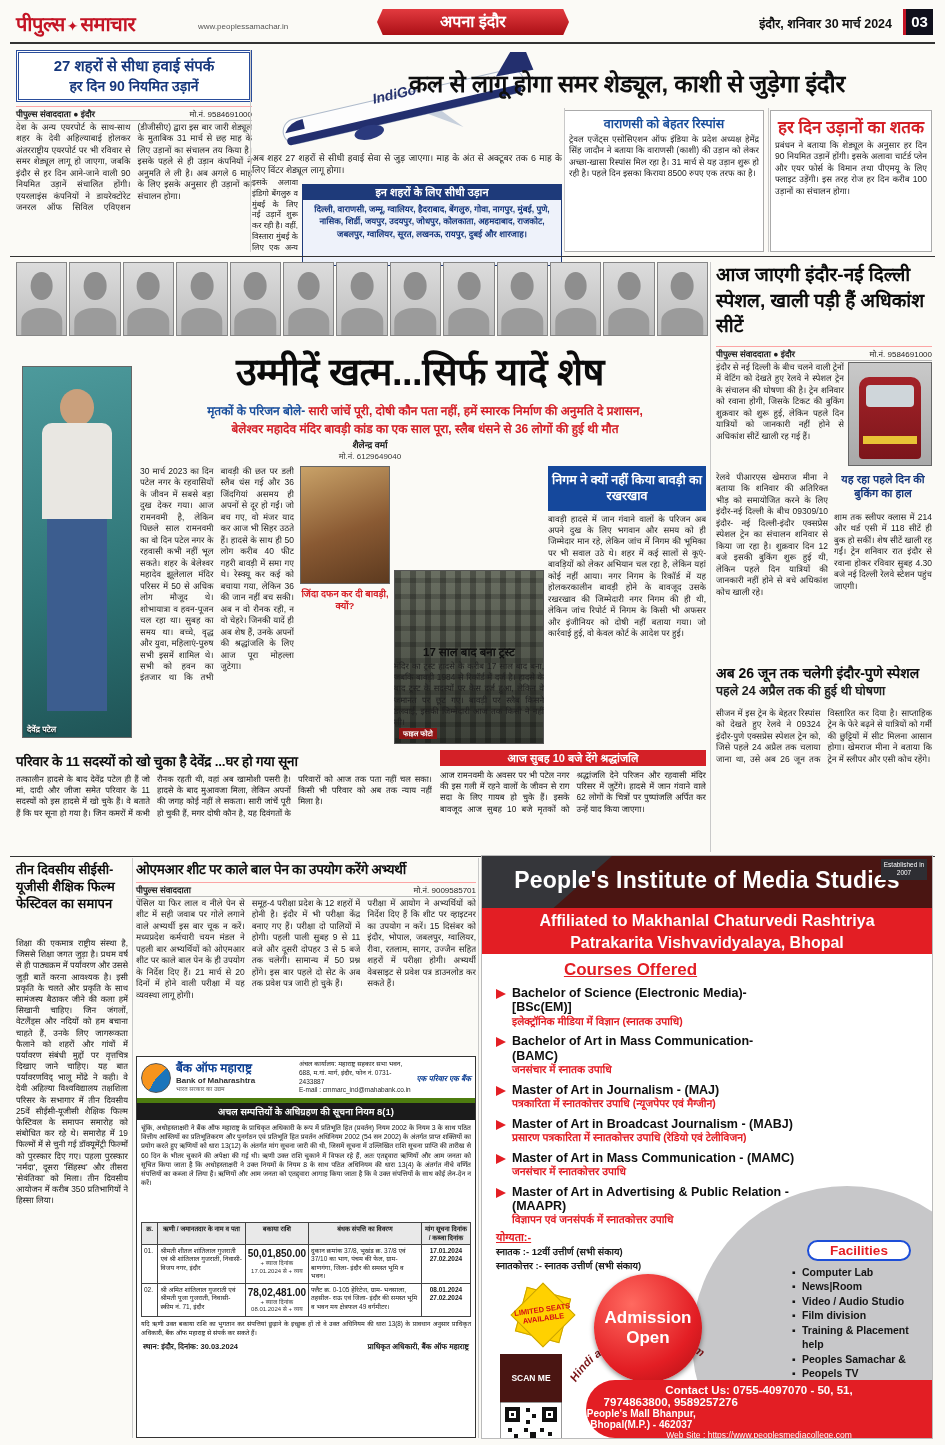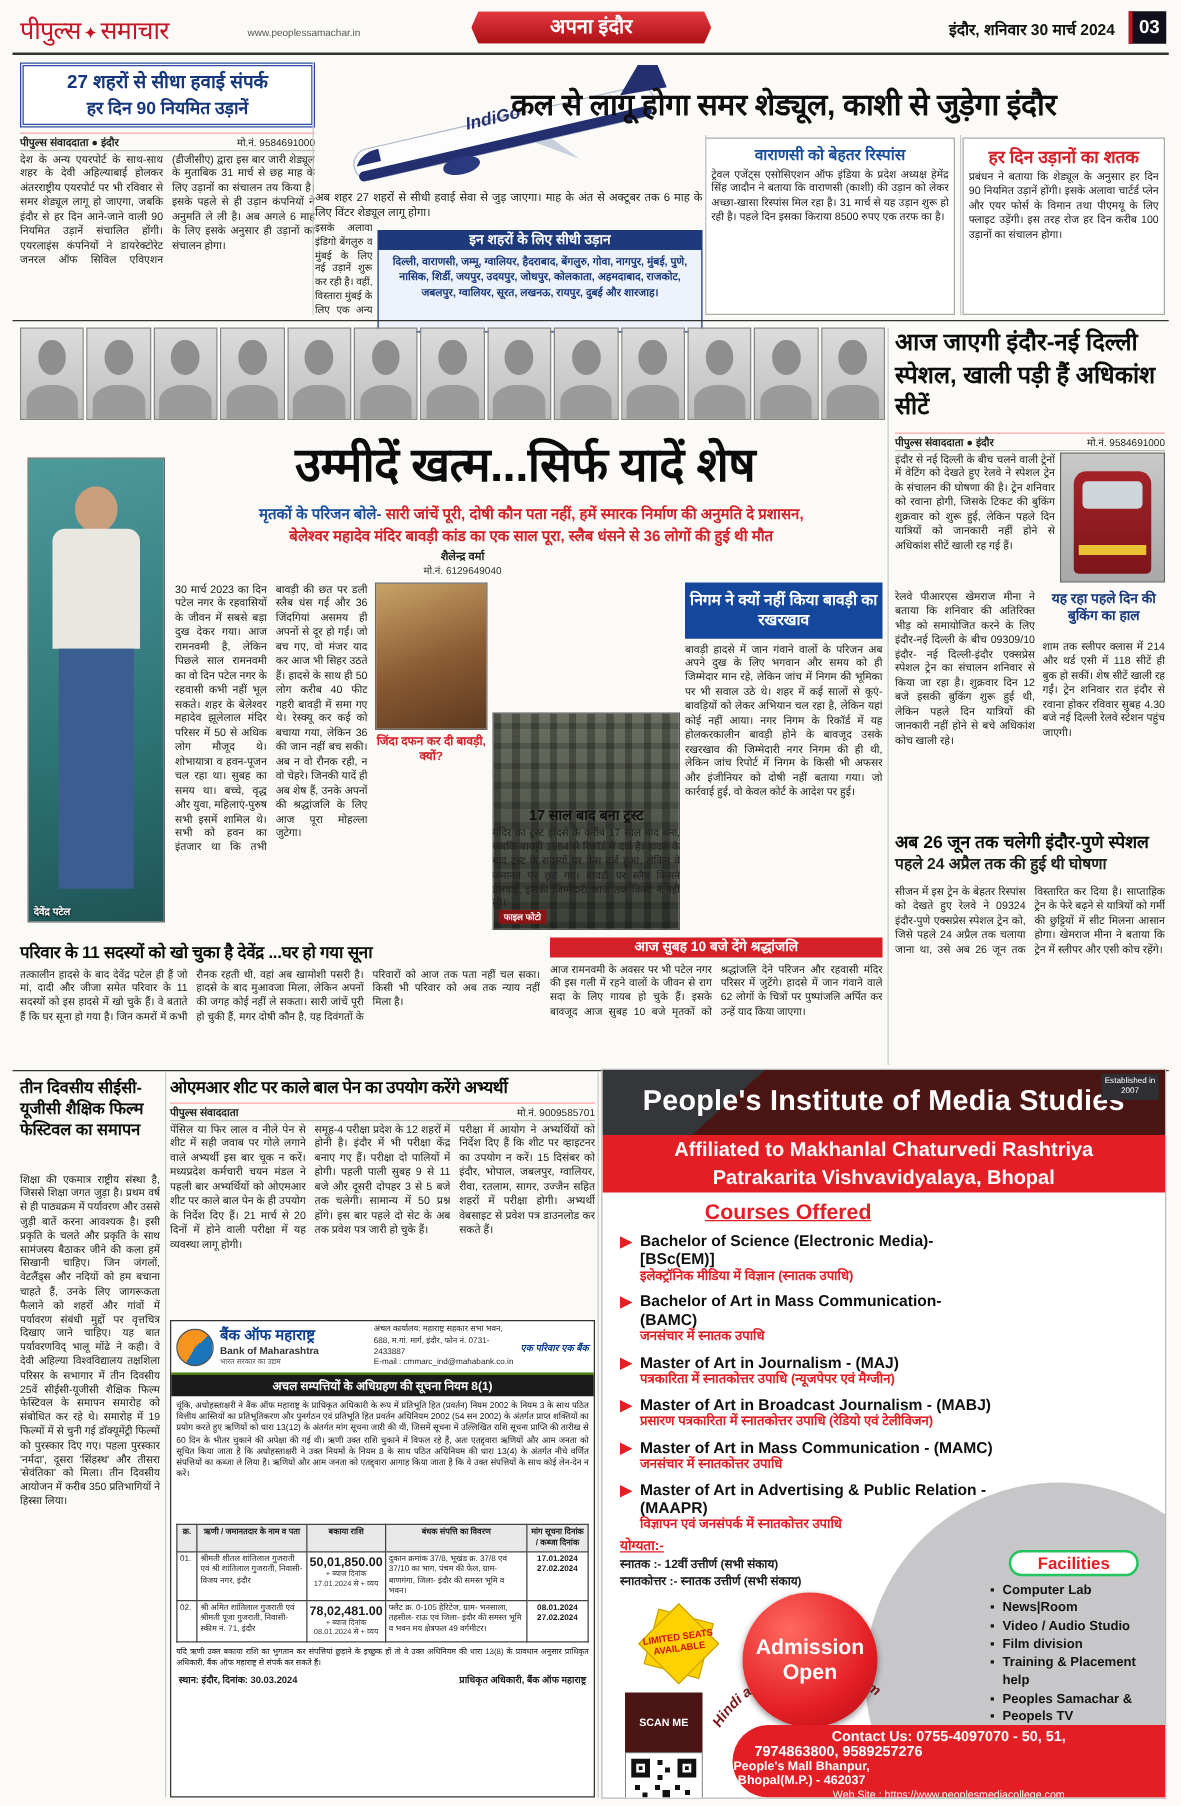--- a/index.html
+++ b/index.html
@@ -7,34 +7,34 @@
   #page{position:relative;width:945px;height:1445px;margin:0 auto;background:#fbfaf6;color:#1a1a1a;overflow:hidden}
   .abs{position:absolute}
   .rule{background:#333}
   .vrule{background:#c9c9c9;width:1px}
   .bt{font-size:8.5px;line-height:1.35;text-align:justify;color:#202020;overflow:hidden}
   .c2{column-count:2;column-gap:7px}
   .c3{column-count:3;column-gap:7px}
   .byline-row{display:flex;justify-content:space-between;align-items:center;font-size:8px;color:#222;border-top:1px solid #fca5a5;border-bottom:1px solid #bbb;padding:1px 0}
   .byline-row b{font-size:8.5px}
   
-  .logo1,.logo2{font-size:20px;font-weight:400;color:#c41425;letter-spacing:-.5px}
+  .logo1,.logo2{font-size:20px;font-weight:700;color:#c41425;letter-spacing:-.5px}
   .logostar{color:#c41425;font-size:14px;padding:0 2px}
   .website{font-size:8px;color:#555}
   .ribbon{background:linear-gradient(#e23a3f,#ac1016);color:#fff;font-size:16px;font-weight:800;text-align:center;line-height:26px;clip-path:polygon(0 50%,3% 0,97% 0,100% 50%,97% 100%,3% 100%);box-shadow:0 1px 2px rgba(0,0,0,.4)}
   .dateline{font-size:12.5px;font-weight:700;color:#111;text-align:right}
   .pageno{background:#10101c;color:#fff;font-size:15px;font-weight:800;text-align:center;line-height:26px;border-left:3px solid #c41425}
   
   .fbox{border:3px double #2a4d9b;text-align:center;padding:3px 2px;background:#fff}
   .fbox .l1{font-size:15px;font-weight:800;color:#16377c;line-height:1.35}
   .fbox .l2{font-size:14px;font-weight:800;color:#16377c}
   .fheadline{font-size:24px;font-weight:800;color:#0e0e0e;text-align:center;letter-spacing:-.3px}
   .sidebox{border:1px solid #aaa;padding:4px;background:#fff}
   .sidebox .t-blue{font-size:12.5px;font-weight:800;color:#1b4f9c;text-align:center;margin-bottom:2px}
-  .sidebox .t-red{font-size:14px;font-weight:800;color:#d42027;text-align:center;margin-bottom:2px}
+  .sidebox .t-red{font-size:17px;font-weight:800;color:#d42027;text-align:center;margin-bottom:2px}
   .cities-head{background:#1e3a7a;color:#fff;font-weight:800;font-size:11px;text-align:center;line-height:16px}
   .cities-body{background:#eef2fa;border:1px solid #1e3a7a;border-top:0;color:#16377c;font-weight:700;font-size:8.5px;line-height:1.45;text-align:center;padding:3px;height:66px;overflow:hidden}
   
   .strip{display:flex;gap:2px}
   .portrait{flex:1;position:relative;background:linear-gradient(#dcdcdc,#bdbdbd);border:1px solid #868686;overflow:hidden}
   .portrait::before{content:"";position:absolute;top:12%;left:50%;transform:translateX(-50%);width:46%;height:40%;border-radius:50%;background:#8e8e8e}
   .portrait::after{content:"";position:absolute;bottom:-2px;left:50%;transform:translateX(-50%);width:84%;height:40%;border-radius:45% 45% 0 0;background:#9b9b9b}
   
   .m-headline{font-size:38px;font-weight:800;color:#0b0b0b;text-align:center;letter-spacing:-.5px}
   .m-sub{font-size:12px;font-weight:800;text-align:center;color:#d42027}
@@ -63,21 +63,21 @@
   .p-head2{font-size:12.5px;font-weight:700;color:#222}
   .train{background:linear-gradient(#c9c9c9,#a8a8a8);border:1px solid #666;position:relative;overflow:hidden}
   .loco{position:absolute;left:12%;top:14%;width:76%;height:80%;background:linear-gradient(#a42228,#7c161b);border-radius:10px 10px 4px 4px}
   .loco::before{content:"";position:absolute;left:12%;top:10%;width:76%;height:26%;background:#cfd6da;border-radius:4px}
   .loco::after{content:"";position:absolute;left:6%;bottom:18%;width:88%;height:10%;background:#e8c435}
   
   .film-head{font-size:13px;font-weight:800;color:#0e0e0e;line-height:1.3}
   .omr-head{font-size:13.5px;font-weight:800;color:#0e0e0e;white-space:nowrap;letter-spacing:-.3px}
   
   .bank{border:1.5px solid #333;background:#fff}
-  .bank-head{display:flex;gap:5px;padding:3px 4px;border-bottom:2px solid #4d7c0f;align-items:center}
+  .bank-head{display:flex;gap:5px;padding:3px 4px;border-bottom:5px solid #4d7c0f;align-items:center}
   .blogo{width:30px;height:30px;border-radius:50%;background:conic-gradient(from 210deg,#f7941d 0 55%,#1b75bb 55% 100%);border:1px solid #555;flex:0 0 auto}
   .bname-hi{font-size:12px;font-weight:800;color:#0b3d91;line-height:1.1}
   .bname-en{font-size:8px;font-weight:700;color:#333}
   .btag{font-size:6px;color:#555}
   .boffice{font-size:6.5px;color:#222;line-height:1.35;flex:1}
   .bslogan{font-size:7.5px;font-style:italic;font-weight:800;color:#0b3d91;white-space:nowrap}
   .bank-band{background:#1b1b1b;color:#fff;text-align:center;font-size:9.5px;font-weight:800;padding:2px 0}
   .bank-legal{font-size:6.8px;line-height:1.35;text-align:justify;padding:3px 4px;color:#111}
   table.btab{width:calc(100% - 8px);margin:0 4px;border-collapse:collapse}
   table.btab th,table.btab td{border:1px solid #444;font-size:6.5px;padding:2px;vertical-align:top;text-align:left;line-height:1.3}
@@ -97,21 +97,21 @@
   .ad-redband{position:absolute;left:0;top:52px;width:100%;height:46px;background:#e31e24;color:#fff;text-align:center;font-weight:800;font-size:16px;line-height:1.4;padding-top:2px}
   .ad-ctitle{position:absolute;left:0;top:104px;width:66%;text-align:center;color:#e31e24;font-size:17px;font-weight:800;text-decoration:underline}
   .ad-courses{position:absolute;left:14px;top:130px;width:305px}
   .course{position:relative;padding-left:16px;margin-bottom:7px}
   .course::before{content:"";position:absolute;left:0;top:3px;width:0;height:0;border-left:10px solid #e31e24;border-top:5px solid transparent;border-bottom:5px solid transparent}
   .course .en{font-size:12.5px;font-weight:800;color:#0f0f0f;line-height:1.15}
   .course .hi{font-size:10.5px;font-weight:700;color:#e31e24;line-height:1.2}
   .ad-elig{position:absolute;left:14px;top:374px;width:280px;font-size:9.5px;font-weight:700;color:#1a1a1a;line-height:1.4}
   .ad-elig .yt{color:#e31e24;font-weight:800;font-size:11px;text-decoration:underline}
   .ad-fac{position:absolute;left:308px;top:384px;width:138px;z-index:2}
-  .fac-pill{width:104px;margin:0 auto 4px;background:#fff;border:2px solid #22c55e;border-radius:14px;color:#e31e24;font-size:13.5px;font-weight:800;text-align:center;padding:1px 0}
+  .fac-pill{width:104px;margin:0 auto 4px;background:#fff;border:2px solid #1d4ed8;border-radius:14px;color:#e31e24;font-size:13.5px;font-weight:800;text-align:center;padding:1px 0}
   .fac-item{font-size:10.5px;font-weight:700;color:#141414;padding-left:12px;position:relative;line-height:1.38}
   .fac-item::before{content:"▪";position:absolute;left:2px;color:#141414}
   .ad-star{position:absolute;left:32px;top:430px;width:58px;height:58px;z-index:2}
   .ad-star .s1,.ad-star .s2{position:absolute;inset:6px;background:#ffd100;border:1px solid #caa400}
   .ad-star .s2{transform:rotate(45deg)}
   .ad-star .s1{transform:rotate(15deg)}
   .ad-star span{position:absolute;inset:0;display:flex;align-items:center;justify-content:center;text-align:center;color:#d40f14;font-size:7.5px;font-weight:800;line-height:1.15;z-index:2;transform:rotate(-8deg)}
   .ad-circle{position:absolute;left:112px;top:418px;width:108px;height:108px;border-radius:50%;background:radial-gradient(circle at 35% 28%,#ff6a60,#e31e24 62%,#ad0f13);display:flex;flex-direction:column;align-items:center;justify-content:center;color:#fff;font-weight:800;box-shadow:0 2px 5px rgba(0,0,0,.45);z-index:2}
   .ad-circle .a1{font-size:17px}.ad-circle .a2{font-size:17px}
   .ad-arc{position:absolute;left:80px;top:392px;width:176px;height:150px;z-index:1}

